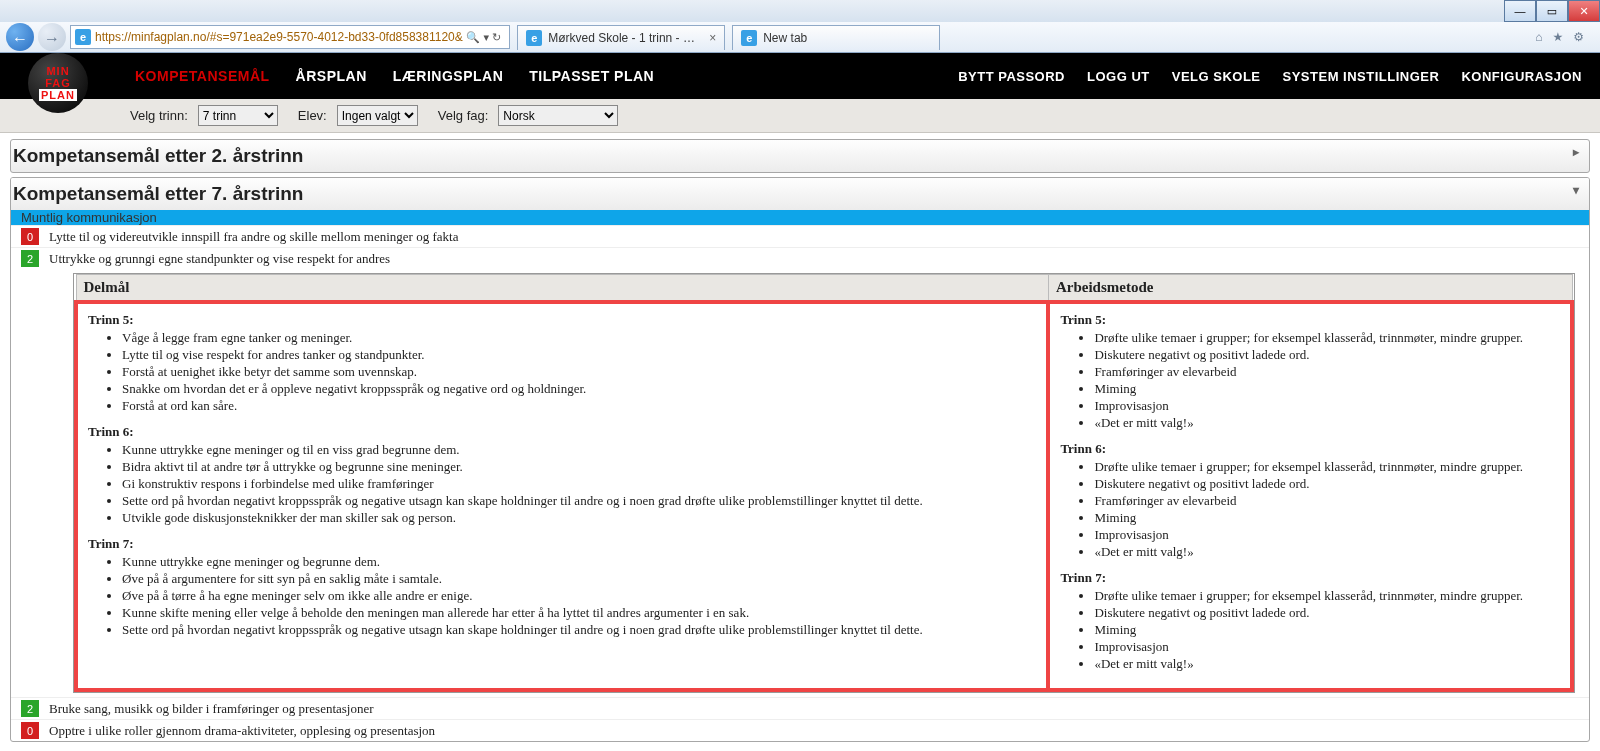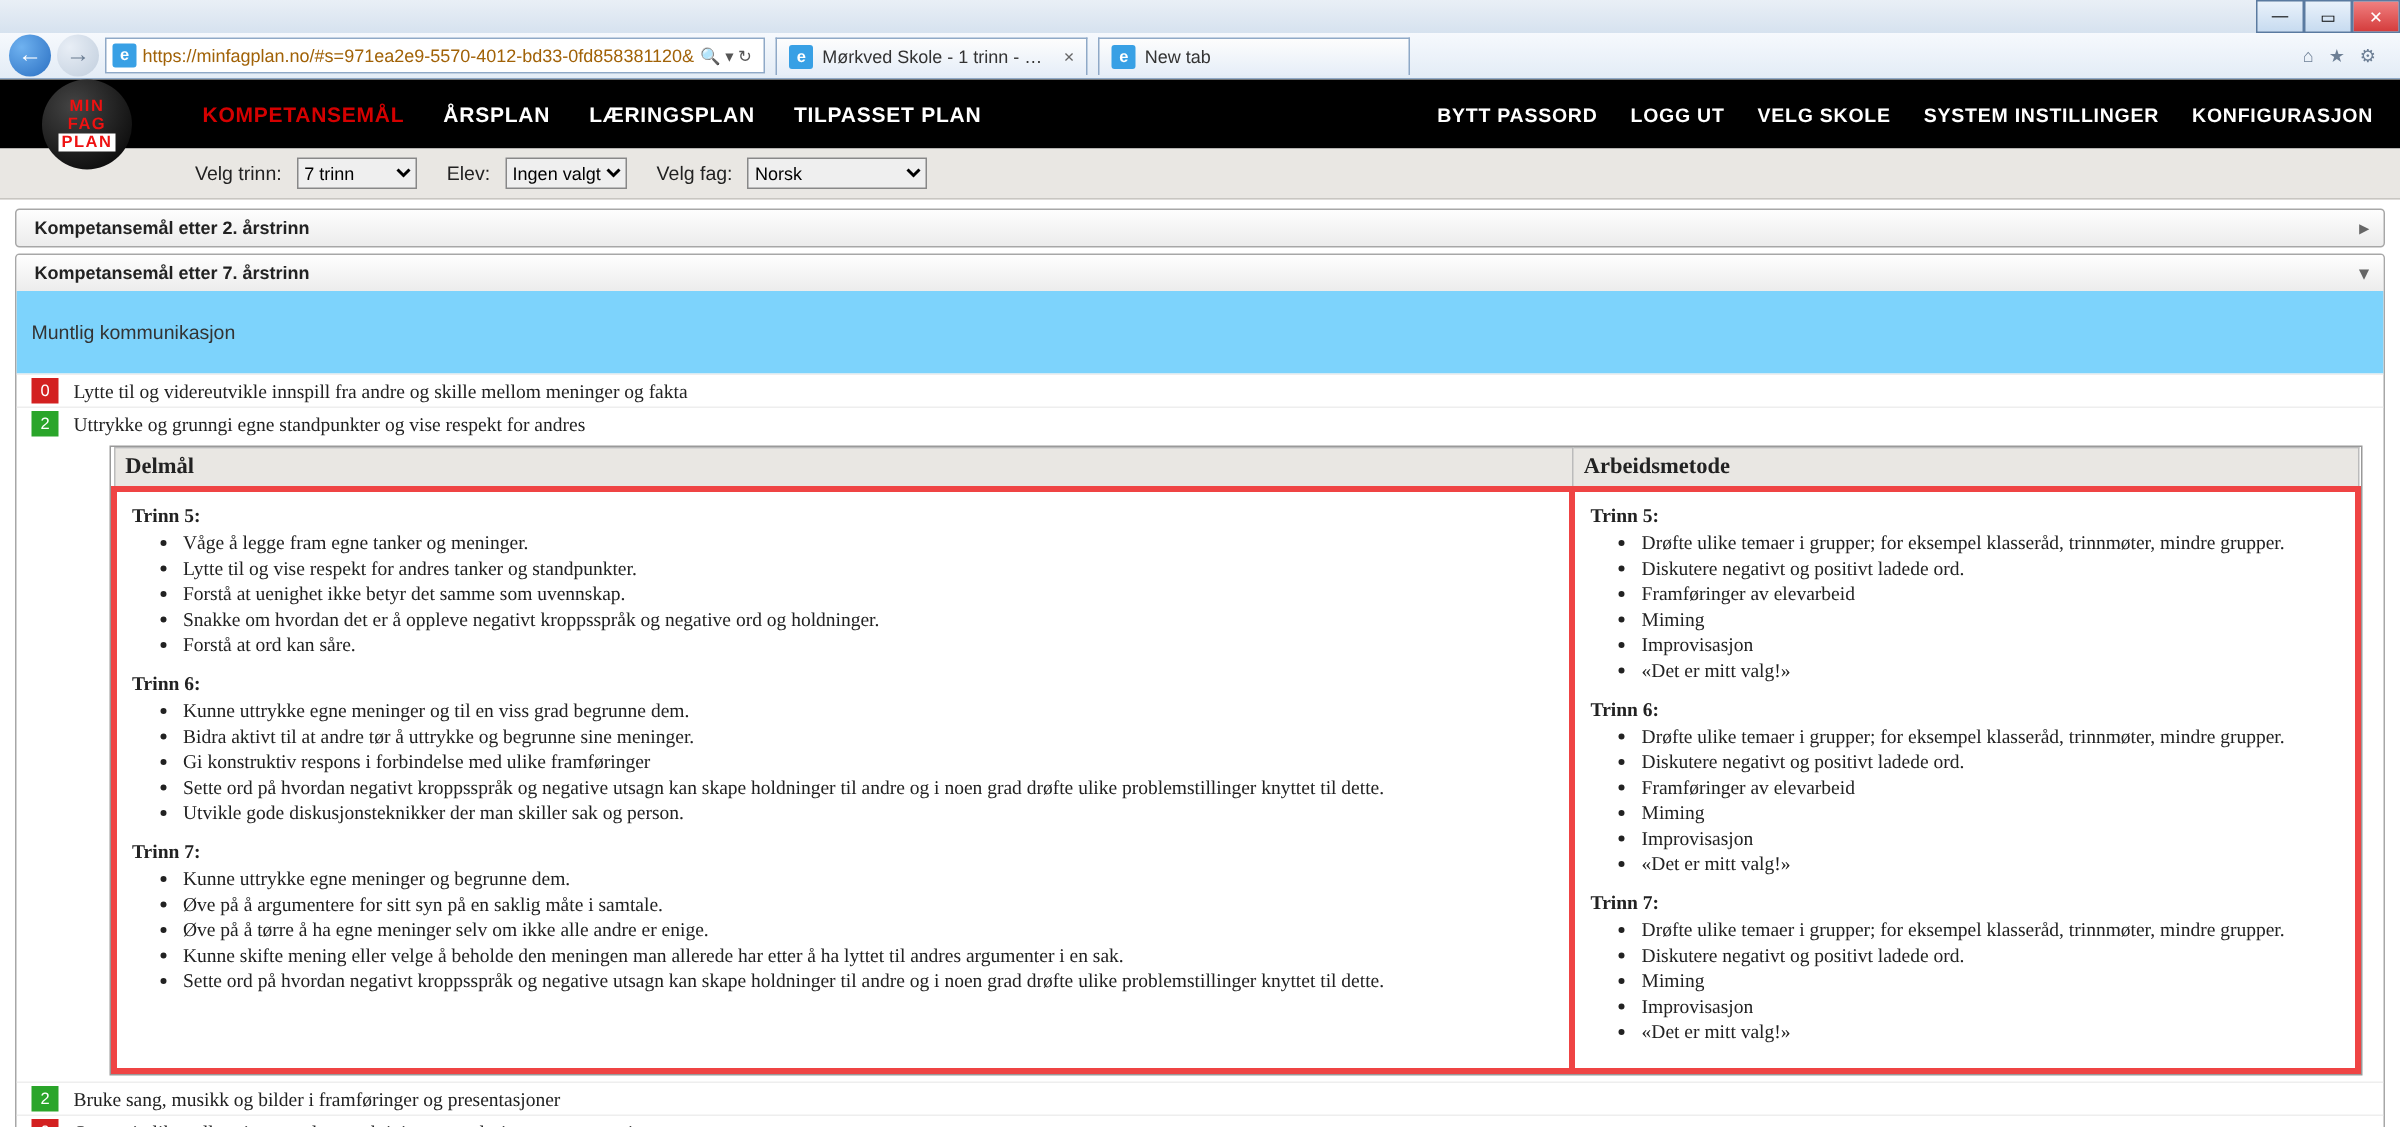--- a/index.html
+++ b/index.html
@@ -28,26 +28,26 @@
 .logo-ball .l2{color:#e11;font-weight:bold;font-size:11px;background:#fff;padding:0 2px;letter-spacing:1px}
 .mainnav{display:flex;gap:26px;margin-left:40px}
 .mainnav a{color:#fff;font-weight:bold;font-size:14px;letter-spacing:0.5px}
 .mainnav a.active{color:#d40000}
 .rightnav{margin-left:auto;display:flex;gap:22px;padding-right:18px}
 .rightnav a{color:#fff;font-weight:bold;font-size:13px;letter-spacing:0.5px}
 .filterbar{background:#e9e7e3;border-bottom:1px solid #c8c6c1;padding:6px 0 6px 130px;display:flex;align-items:center;gap:10px}
 .filterbar label{font-size:13px;color:#222}
 .filterbar select{font-size:12px;border:1px solid #888;height:21px}
 .accordion{margin:6px 10px 0 10px}
-.acc-head{border:1px solid #a7a7a7;background:linear-gradient(#fefefe,#ececec);padding:5px 12px;font-weight:bold;font-size:12px;color:#222;border-radius:3px;margin-bottom:4px;position:relative}
+.acc-head{border:1px solid #a7a7a7;background:linear-gradient(#fefefe,#ececec);padding:5px 2px;font-weight:bold;font-size:19px;color:#222;border-radius:3px;margin-bottom:4px;position:relative}
 .acc-head::after{content:"▸";position:absolute;right:10px;color:#666;font-size:12px}
 .acc-open{border:1px solid #a7a7a7;border-radius:3px;margin-bottom:4px;overflow:hidden}
 .acc-open .acc-head{border:none;border-bottom:0;margin:0;border-radius:0;background:linear-gradient(#fefefe,#ececec)}
 .acc-open .acc-head::after{content:"▾"}
-.sub-head{background:#7dd3fc;padding:20px 10px;font-size:13px;color:#333}
+.sub-head{background:#0ea5e9;padding:0 10px;font-size:13px;color:#333}
 .goal-row{display:flex;align-items:center;padding:2px 10px;border-top:1px solid #eee}
 .goal-row:first-of-type{border-top:none}
 .goal-badge{width:18px;height:17px;display:flex;align-items:center;justify-content:center;color:#fff;font-size:11px;margin-right:10px}
 .b-red{background:#d32020}
 .b-green{background:#2aa52a}
 .goal-text{font-size:13px;color:#222;font-family:Georgia,serif}
 .detail{margin:4px 14px 4px 62px;border:1px solid #999}
 .detail th{background:#e9e7e3;border:1px solid #bbb;text-align:left;padding:4px 7px;font-family:Georgia,serif;font-weight:bold;font-size:15px;color:#222}
 .detail td{vertical-align:top;border:4px solid #ef4444;padding:6px 10px;font-size:13px;font-family:Georgia,serif;color:#222}
 .detail table{border-collapse:collapse;width:100%}

